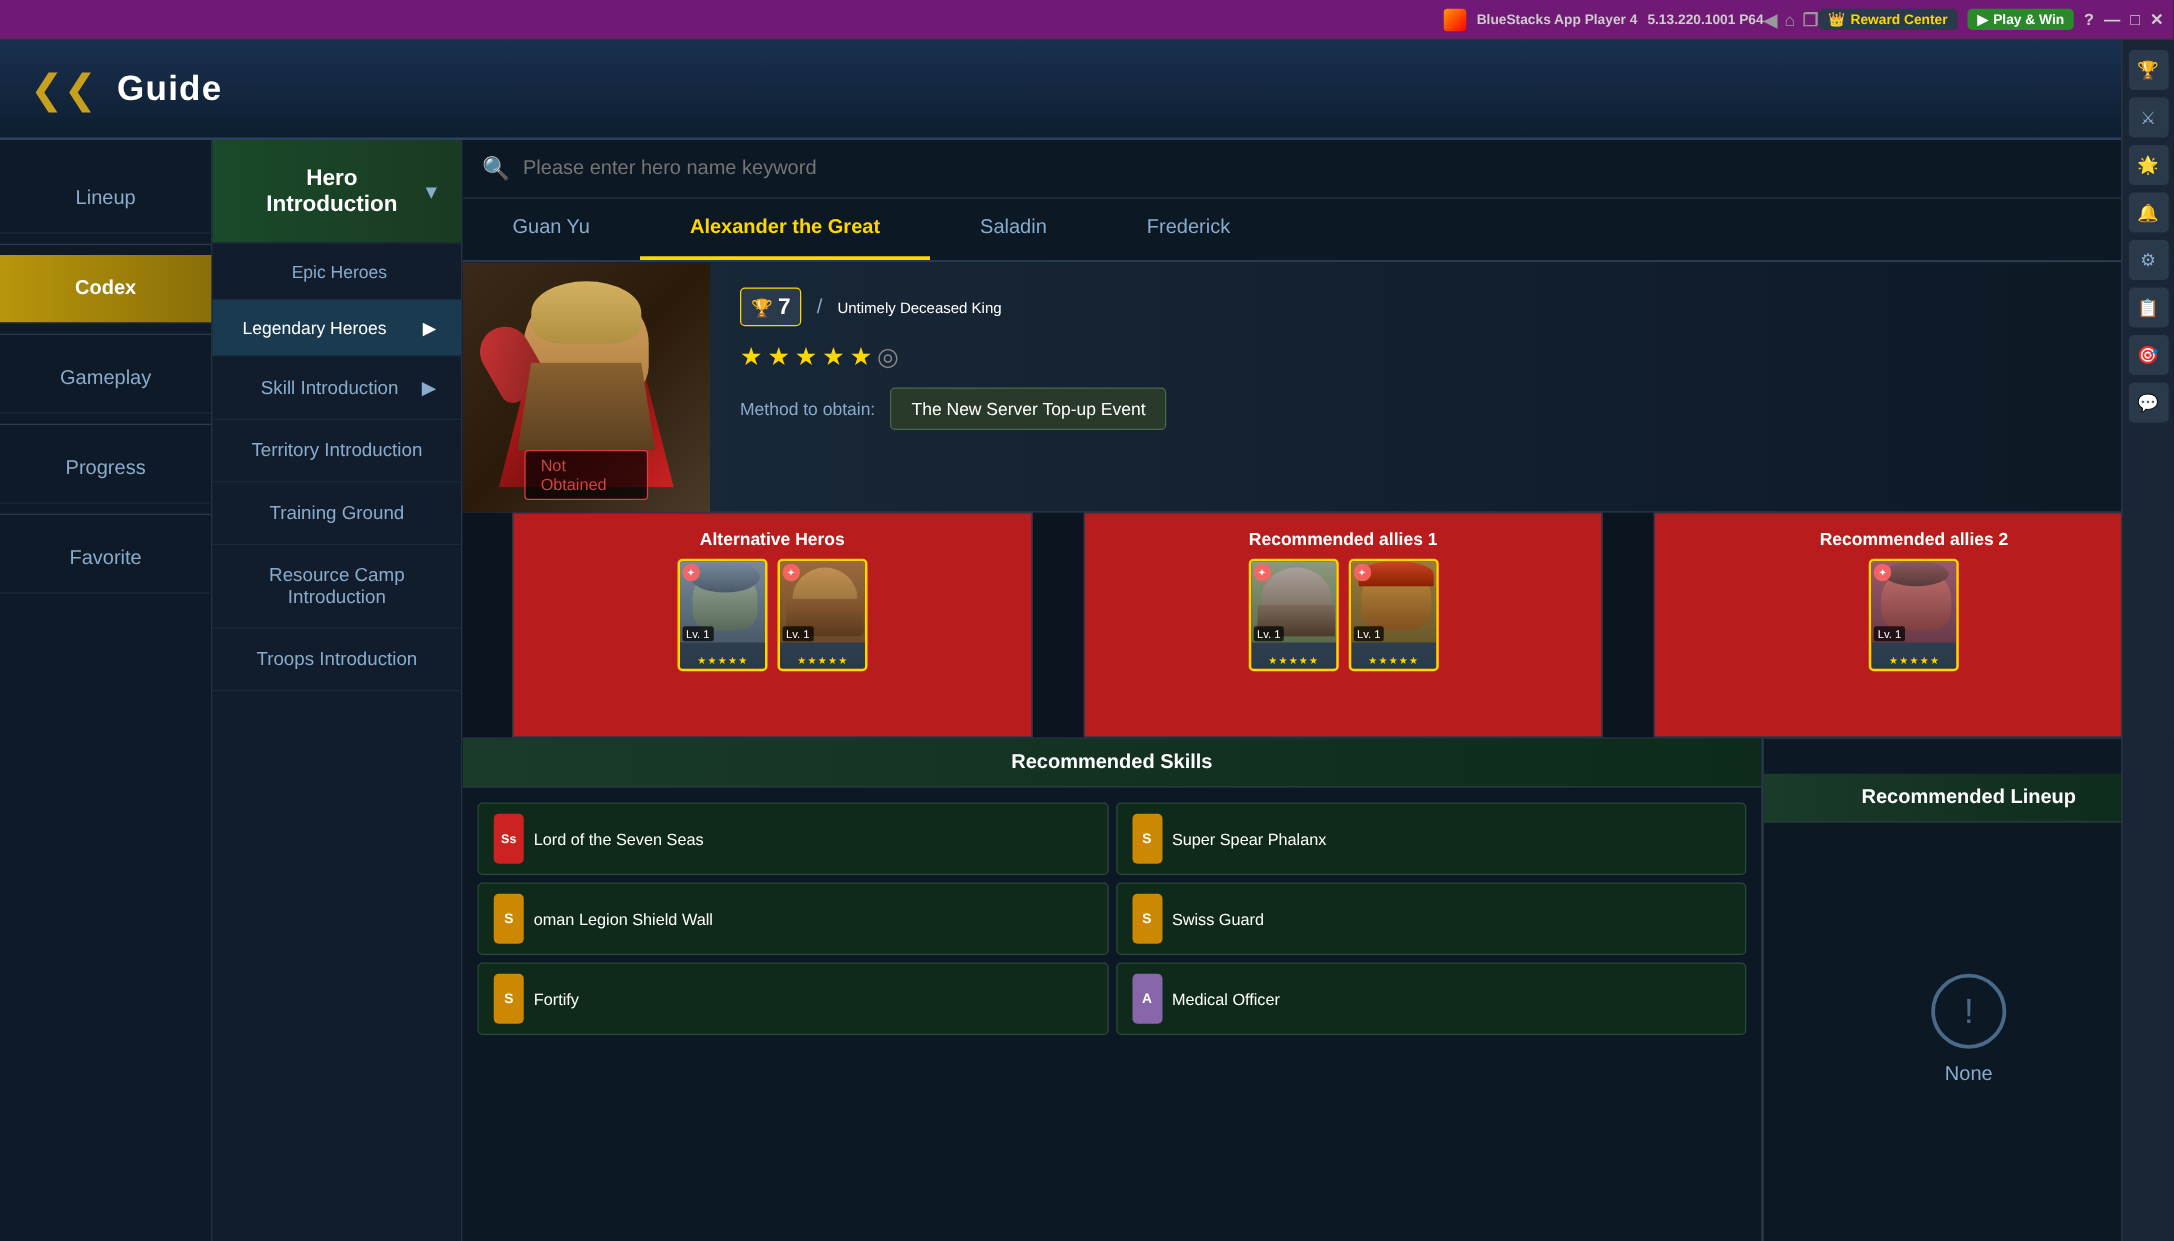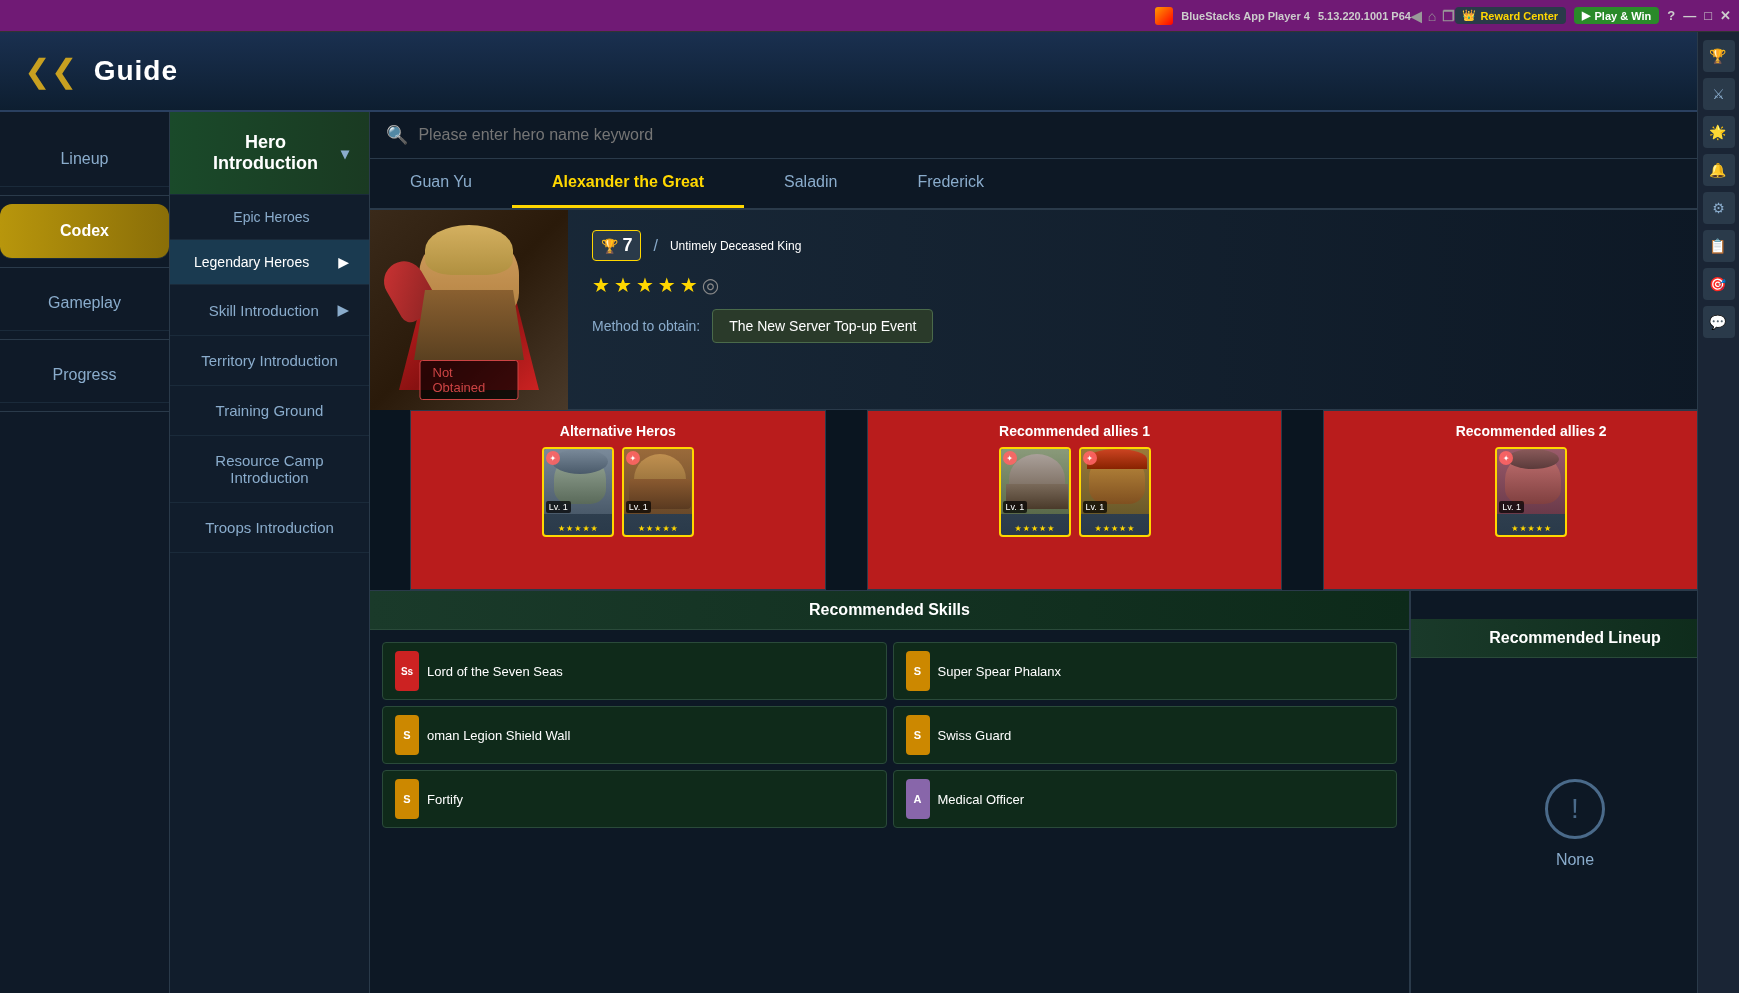--- a/index.html
+++ b/index.html
@@ -150,21 +150,20 @@
       font-size: 16px;
       color: #8aaccc;
       cursor: pointer;
       border-bottom: 1px solid #1a2a3a;
       text-align: center;
     }
     .left-nav-item.active {
       background: linear-gradient(90deg, #b8960c 0%, #8a6e08 100%);
       color: white;
       font-weight: bold;
-      border-radius: 12px;
     }
     .left-nav-separator {
       height: 1px;
       background: #2a3a4a;
       margin: 8px 0;
     }
 
     
     .guide-nav {
       width: 200px;
@@ -587,20 +586,21 @@
 
   <div class="left-nav">
     <div class="left-nav-item">Lineup</div>
     <div class="left-nav-separator"></div>
     <div class="left-nav-item active">Codex</div>
     <div class="left-nav-separator"></div>
     <div class="left-nav-item">Gameplay</div>
     <div class="left-nav-separator"></div>
     <div class="left-nav-item">Progress</div>
     <div class="left-nav-separator"></div>
+    <div class="left-nav-item">Favorite</div>
   </div>
 
   <div class="guide-nav">
 
     <div class="guide-nav-item active-hero">
       <span class="guide-nav-item-text" style="font-size:18px; font-weight:bold; color:white;">Hero Introduction</span>
       <span class="chevron">▾</span>
     </div>
     <div class="guide-nav-subitem" style="text-align:center;">Epic Heroes</div>
     <div class="guide-nav-subitem active has-arrow" style="text-align:center; display:flex; align-items:center; justify-content:space-between;">

